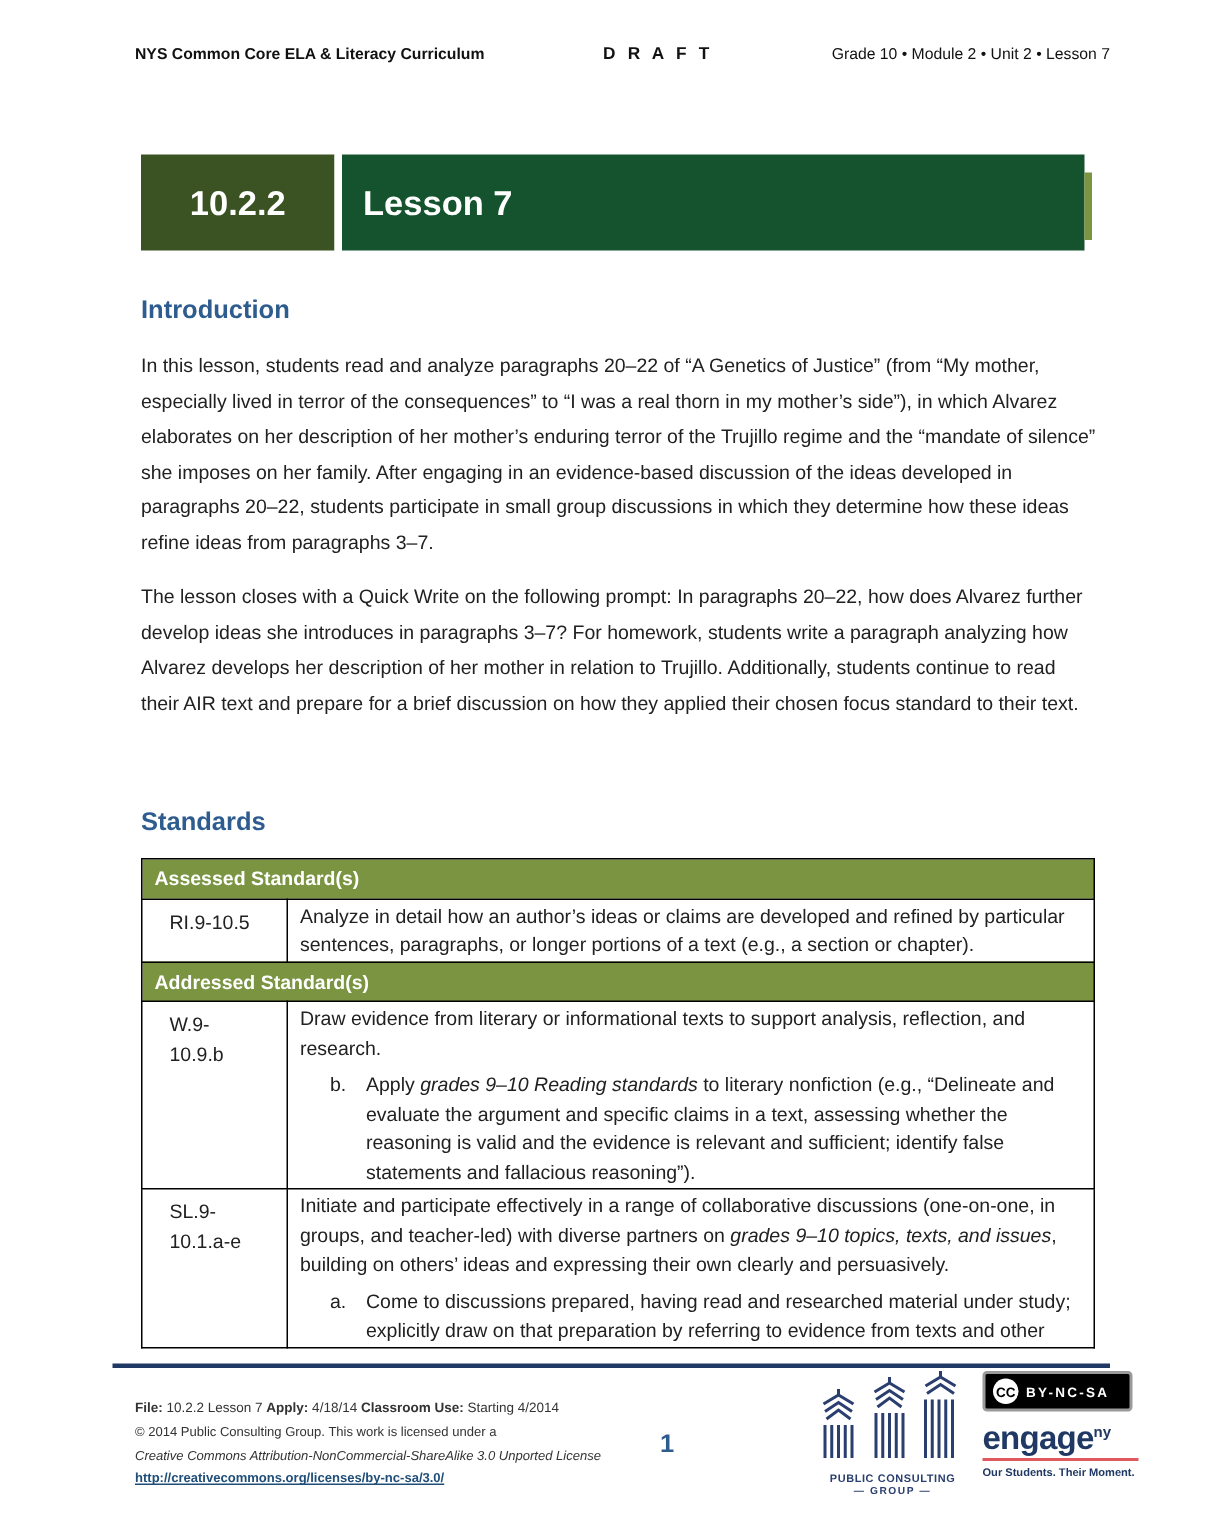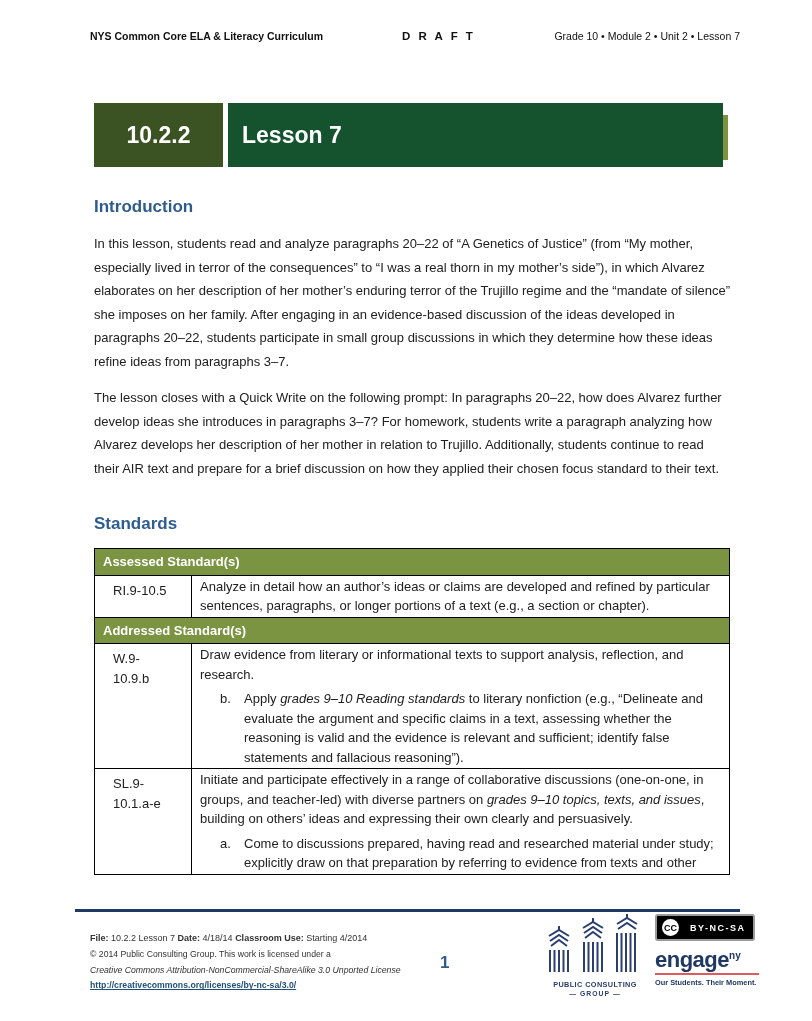--- a/index.html
+++ b/index.html
@@ -39,21 +39,21 @@
     display:flex; align-items:center; padding-left:14px;
     font-size:23px; font-weight:bold;
   }
 
   
   .intro-block { position:absolute; left:94px; top:197px; width:637px; }
   .section-heading { font-size:17px; font-weight:bold; color:#2e5c8f; margin-bottom:15px; }
   .body-par { font-size:13px; line-height:23.5px; color:#212121; margin-bottom:13px; }
 
   .standards-block { position:absolute; left:94px; top:514px; width:637px; }
-  .standards-block .section-heading { margin-bottom:14px; }
+  .standards-block .section-heading { margin-bottom:14px;margin-top:24px; }
 
   
   table.standards { width:636px; border-collapse:collapse; border:1.5px solid #000; table-layout:fixed; }
   table.standards td { border:1px solid #000; vertical-align:top; font-size:13px; line-height:19.5px; }
   td.group-header {
     background:#7a9442; color:#fff; font-weight:bold; font-size:13px;
     padding:3px 8px; height:24px; vertical-align:middle;margin-top:40px;
   }
   td.code-cell { padding:5px 18px; }
   td.text-cell { padding:1px 8px; }
@@ -71,21 +71,21 @@
 
   .logo-zone { position:absolute; left:545px; top:914px; display:flex; gap:10px; align-items:flex-start; }
   .pcg { width:100px; text-align:center; color:#2a3f6f; }
   .pcg-name { font-size:7.3px; font-weight:bold; letter-spacing:0.4px; margin-top:2px; white-space:nowrap; }
   .pcg-group { font-size:6.8px; font-weight:bold; letter-spacing:1px; margin-top:1px; }
   .pcg-group::before, .pcg-group::after { content:"\2014"; margin:0 3px; color:#2a3f6f; }
 
   .right-col { width:110px; }
   .cc-badge {
     width:100px; height:27px; background:#000; border:2px solid #9a9a9a; border-radius:3px;
-    display:flex; align-items:center; padding:4px 5px; gap:11px;
+    display:flex; align-items:center; padding:4px 5px; gap:5px;
   }
   .cc-circle {
     width:17px; height:17px; border-radius:50%; background:#fff; color:#000;
     font-size:9px; font-weight:bold; display:flex; align-items:center; justify-content:center;
     flex:0 0 auto;
   }
   .cc-label { color:#fff; font-size:9px; font-weight:bold; letter-spacing:1.5px; white-space:nowrap; }
   .engage { margin-top:4px; color:#1f3864; font-size:22px; font-weight:600; letter-spacing:-0.5px; line-height:22px; }
   .engage sup { font-size:10px; font-weight:bold; vertical-align:8px; letter-spacing:0; }
   .engage-rule { width:104px; height:2px; background:#e0595f; margin-top:2px; }
@@ -152,21 +152,21 @@
             </div>
           </td>
         </tr>
       </tbody>
     </table>
   </div>
 
   <div class="footer-rule"></div>
 
   <div class="footer-left">
-    <div class="fl-line1"><span style="font-weight: bold;">File:</span><span> 10.2.2 Lesson 7 </span><span style="font-weight: bold;">Date:</span><span> 4/18/14 </span><span style="font-weight: bold;">Classroom Use:</span><span> Starting 4/2014</span></div>
+    <div class="fl-line1"><span style="font-weight: bold;">File:</span><span> 10.2.2 Lesson 7 </span><span style="font-weight: bold;">Apply:</span><span> 4/18/14 </span><span style="font-weight: bold;">Classroom Use:</span><span> Starting 4/2014</span></div>
     <div class="fl-line2"><span>© 2014 Public Consulting Group. </span><span style=" text-align: center;">This work is licensed under a</span></div>
     <div class="fl-line3">Creative Commons Attribution-NonCommercial-ShareAlike 3.0 Unported License</div>
     <div><a class="footer-link">http://creativecommons.org/licenses/by-nc-sa/3.0/</a></div>
   </div>
 
   <div class="page-number">1</div>
 
   <div class="logo-zone">
 
     <div class="pcg">

